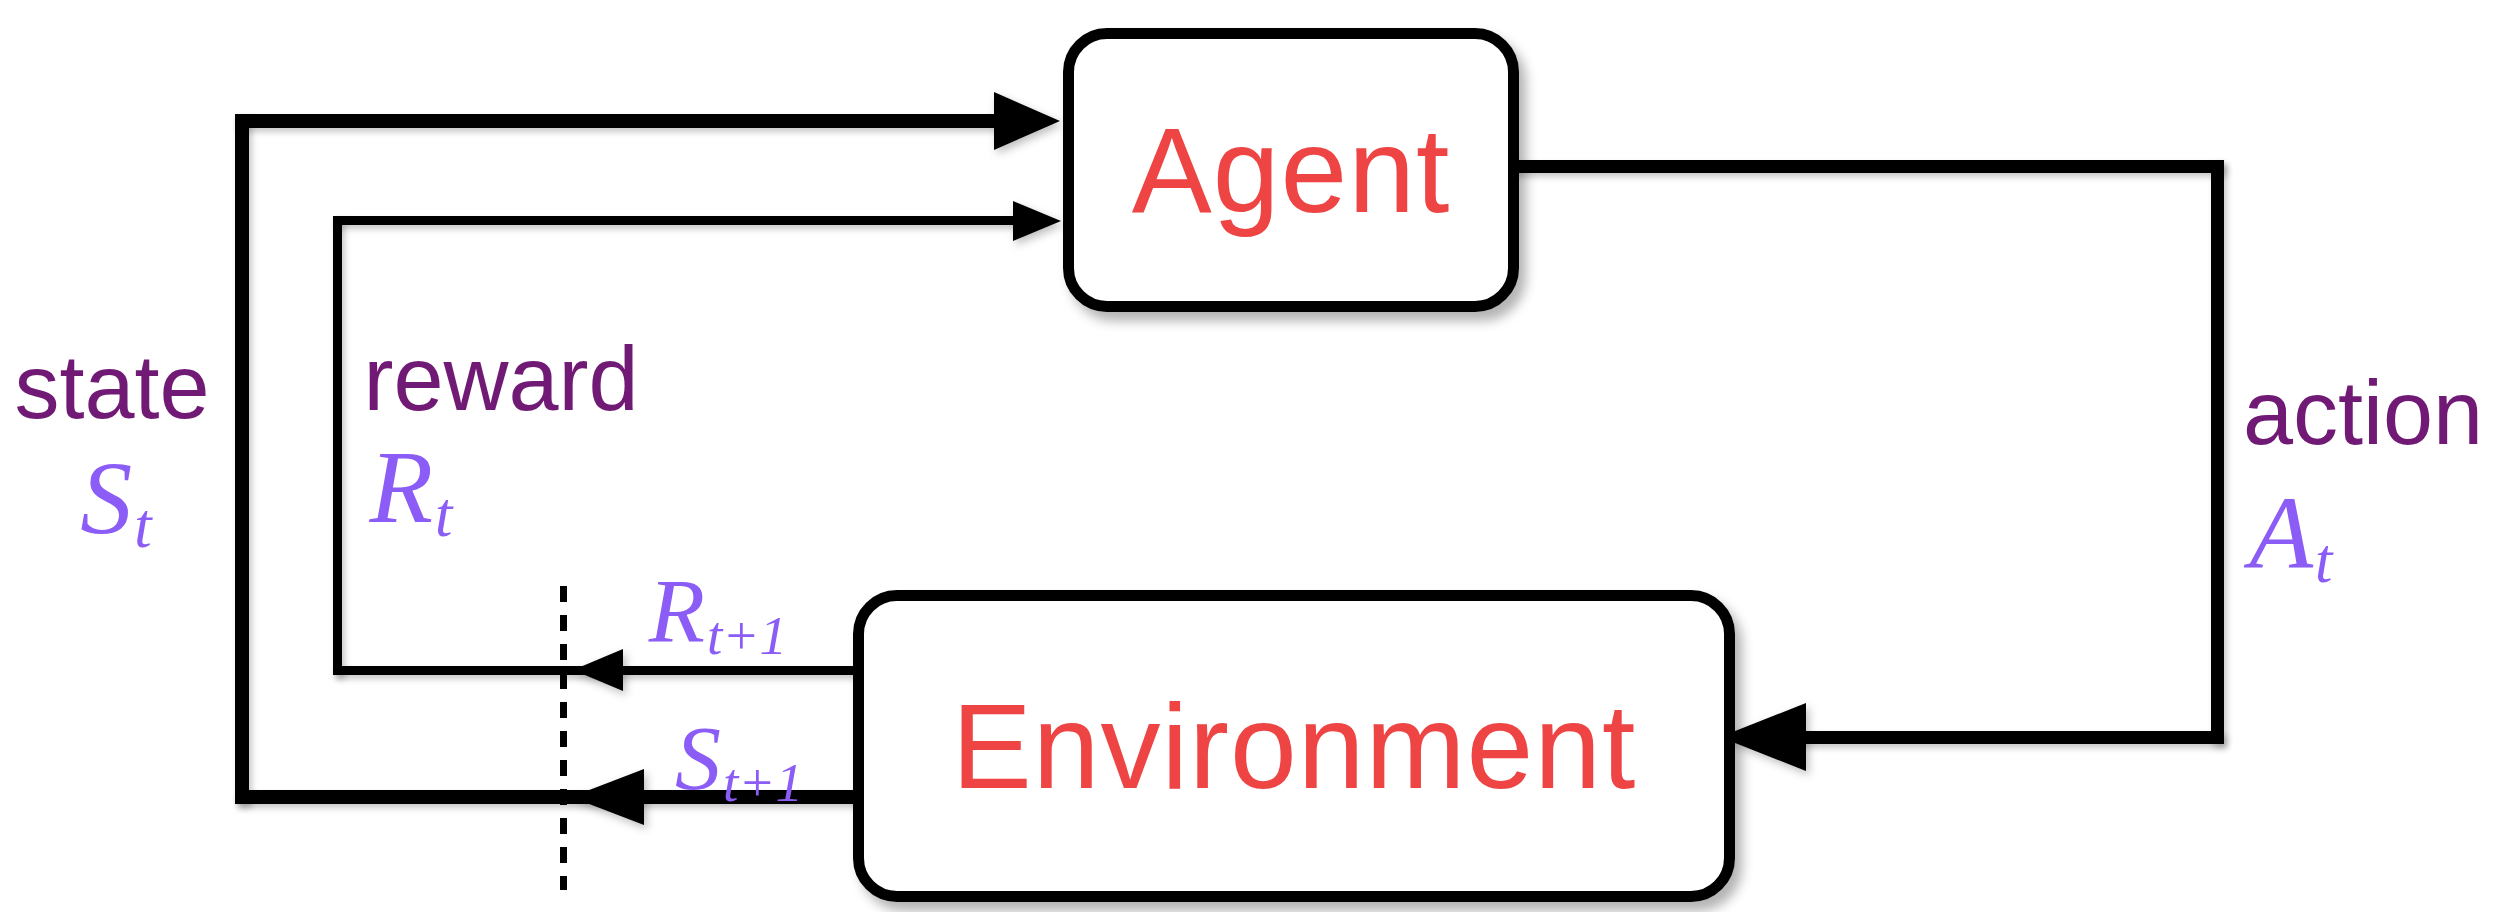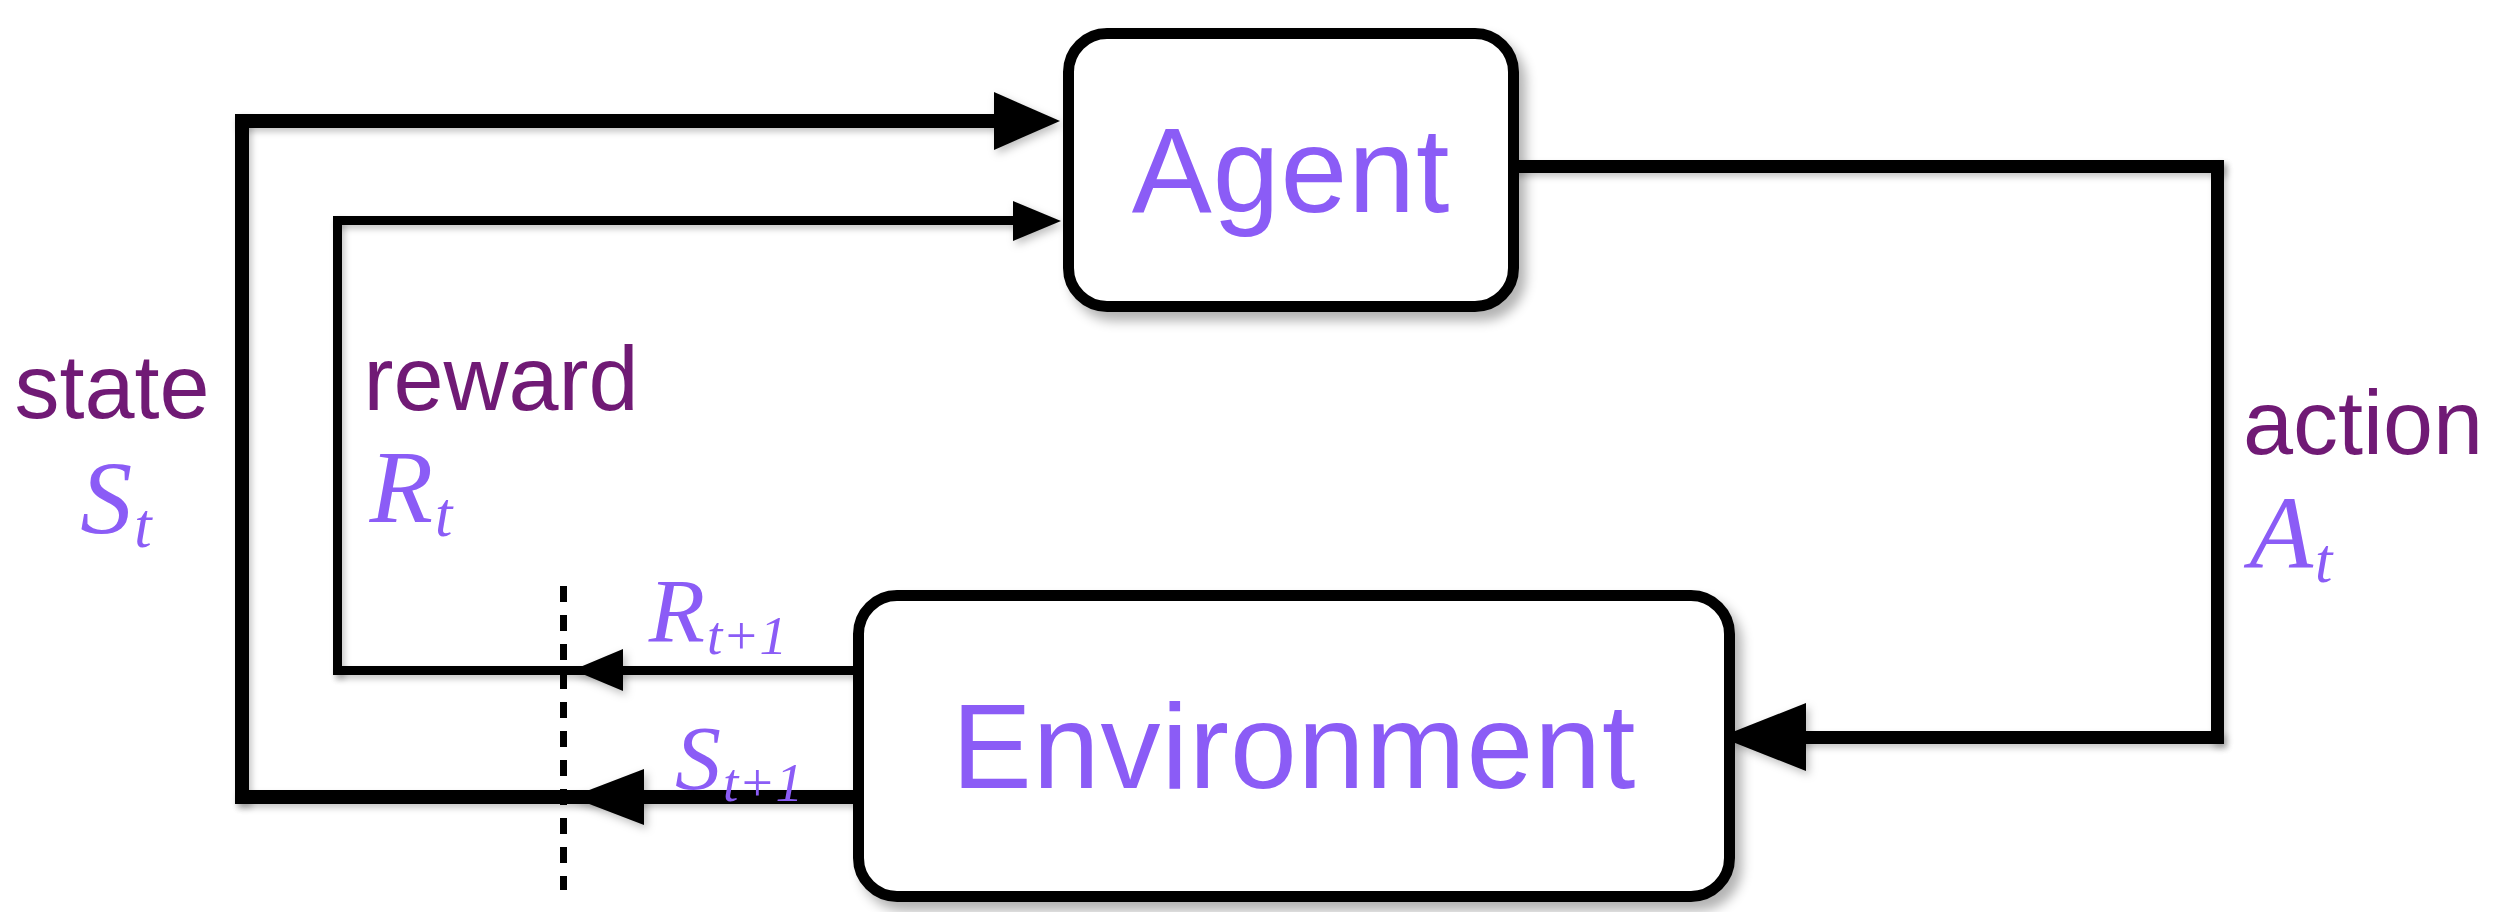--- a/index.html
+++ b/index.html
@@ -19,21 +19,21 @@
     border: 11px solid #000000;
     border-radius: 44px;
     box-shadow: 7px 9px 12px rgba(0,0,0,0.30);
     display: flex;
     align-items: center;
     justify-content: center;
     z-index: 3;
   }
   .node .node-label {
     font-size: 120px;
-    color: #8b5cf6;
+    color: #ef4444;
     letter-spacing: 1px;
     white-space: nowrap;
   }
   #agent-box        { left: 1063px; top: 28px;  width: 434px; height: 262px; }
   #environment-box  { left: 853px;  top: 590px; width: 860px; height: 290px; }
 
   
   .hline, .vline {
     position: absolute;
     background: #000000;
@@ -114,20 +114,20 @@
   <div class="node" id="environment-box">
     <span class="node-label">Environment</span>
   </div>
 
   <div class="word-label" style="left:112px; top:387px;"><span>state</span></div>
   <div class="math-label math-big" style="left:116px; top:500px;"><span>S</span><sub>t</sub></div>
 
   <div class="word-label" style="left:501px; top:379px;"><span>reward</span></div>
   <div class="math-label math-big" style="left:411px; top:489px;"><span>R</span><sub>t</sub></div>
 
-  <div class="word-label" style="left:2363px; top:413px;margin-top:10px;"><span>action</span></div>
+  <div class="word-label" style="left:2363px; top:413px;"><span>action</span></div>
   <div class="math-label math-big" style="left:2291px; top:535px;"><span>A</span><sub>t</sub></div>
 
   <div class="math-label math-small" style="left:718px; top:613px;"><span>R</span><sub>t+1</sub></div>
 
   <div class="math-label math-small" style="left:739px; top:760px;"><span>S</span><sub>t+1</sub></div>
 
 </div>
 
 </body></html>

